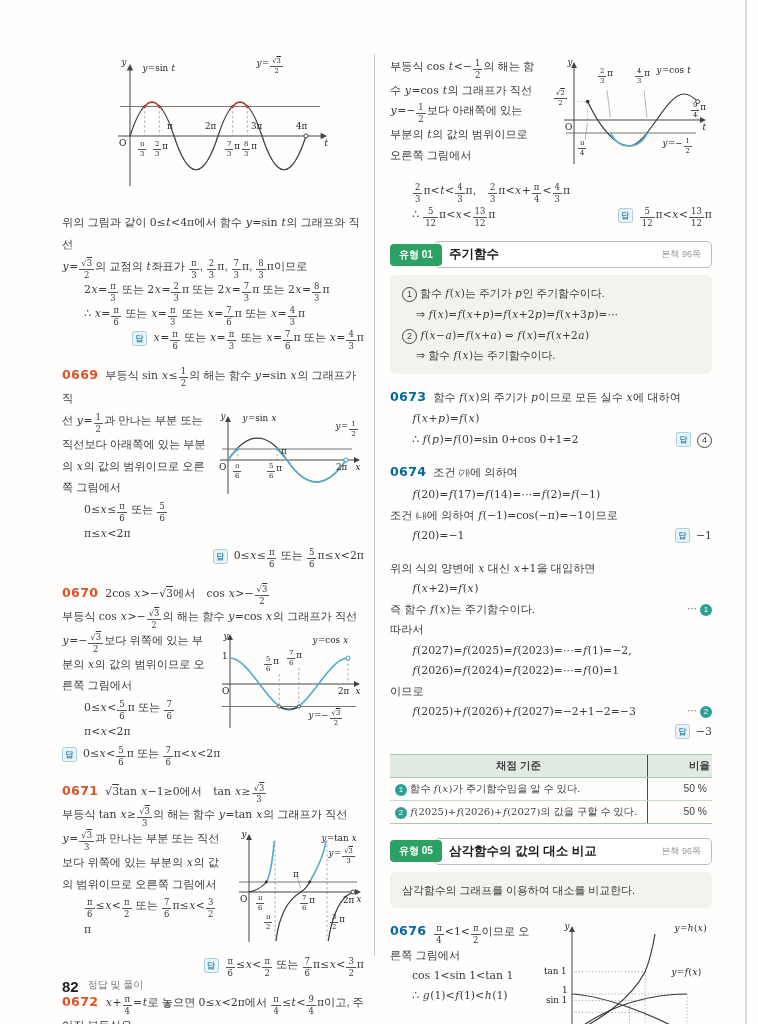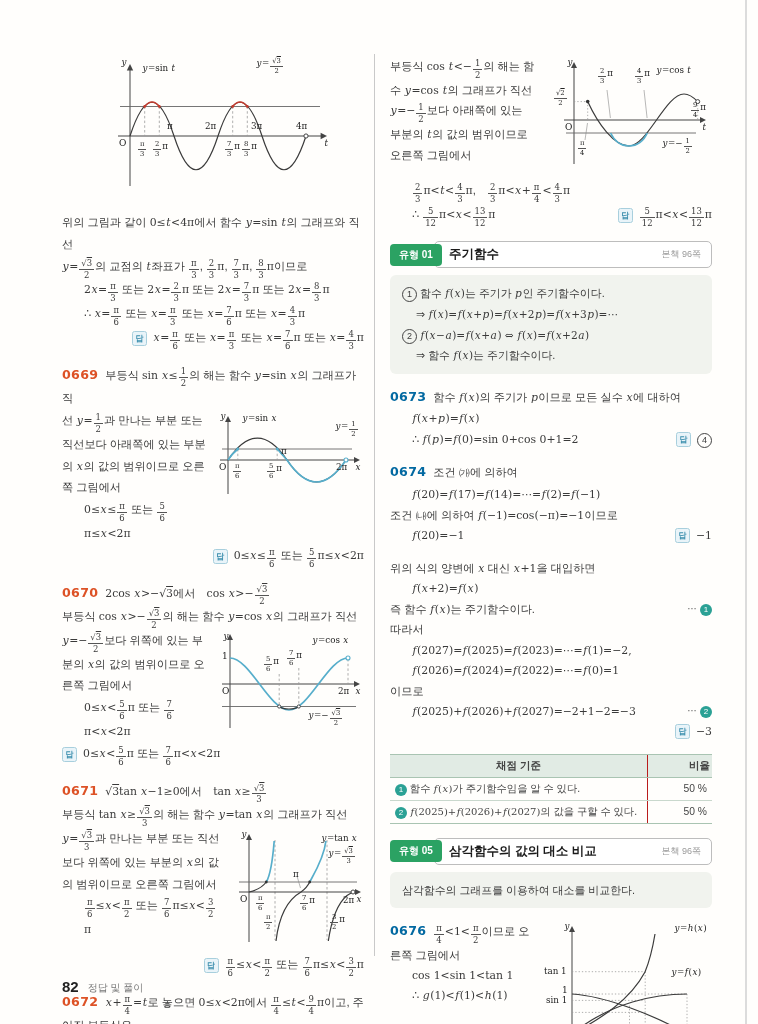--- a/index.html
+++ b/index.html
@@ -68,21 +68,21 @@
   .tcon{background:#f1f3ee;border-radius:6px;padding:8px 12px;}
   .tcon .ln{line-height:1.85;font-size:10.9px;}
 
   .rub{width:100%;border-collapse:collapse;margin-top:12px;font-size:10.3px;color:#444;}
   .rub th{background:#e1ebe4;font-weight:700;padding:4px 2px;font-size:10.5px;
           border-top:1.2px solid #a9c4b2;border-bottom:1px solid #a9c4b2;}
   .rub td{padding:4px 5px;border-bottom:1px solid #c9d8cd;}
   .rub tr:last-child td{border-bottom:1.2px solid #a9c4b2;}
   .rub .vc{width:54px;text-align:right;border-left:1px solid #b91c1c;}
 
-  .foot{position:absolute;left:62px;top:978px;display:flex;align-items:flex-end;gap:9px;}
+  .foot{position:absolute;left:62px;top:978px;display:flex;align-items:flex-start;gap:9px;}
   .fnum{font-size:15px;font-weight:700;color:#222;}
   .flab{font-size:10px;color:#777;}
 </style>
 </head>
 <body>
 
 <div id="page">
   <div id="divider"></div>
   <div id="edge-right"></div>
 

